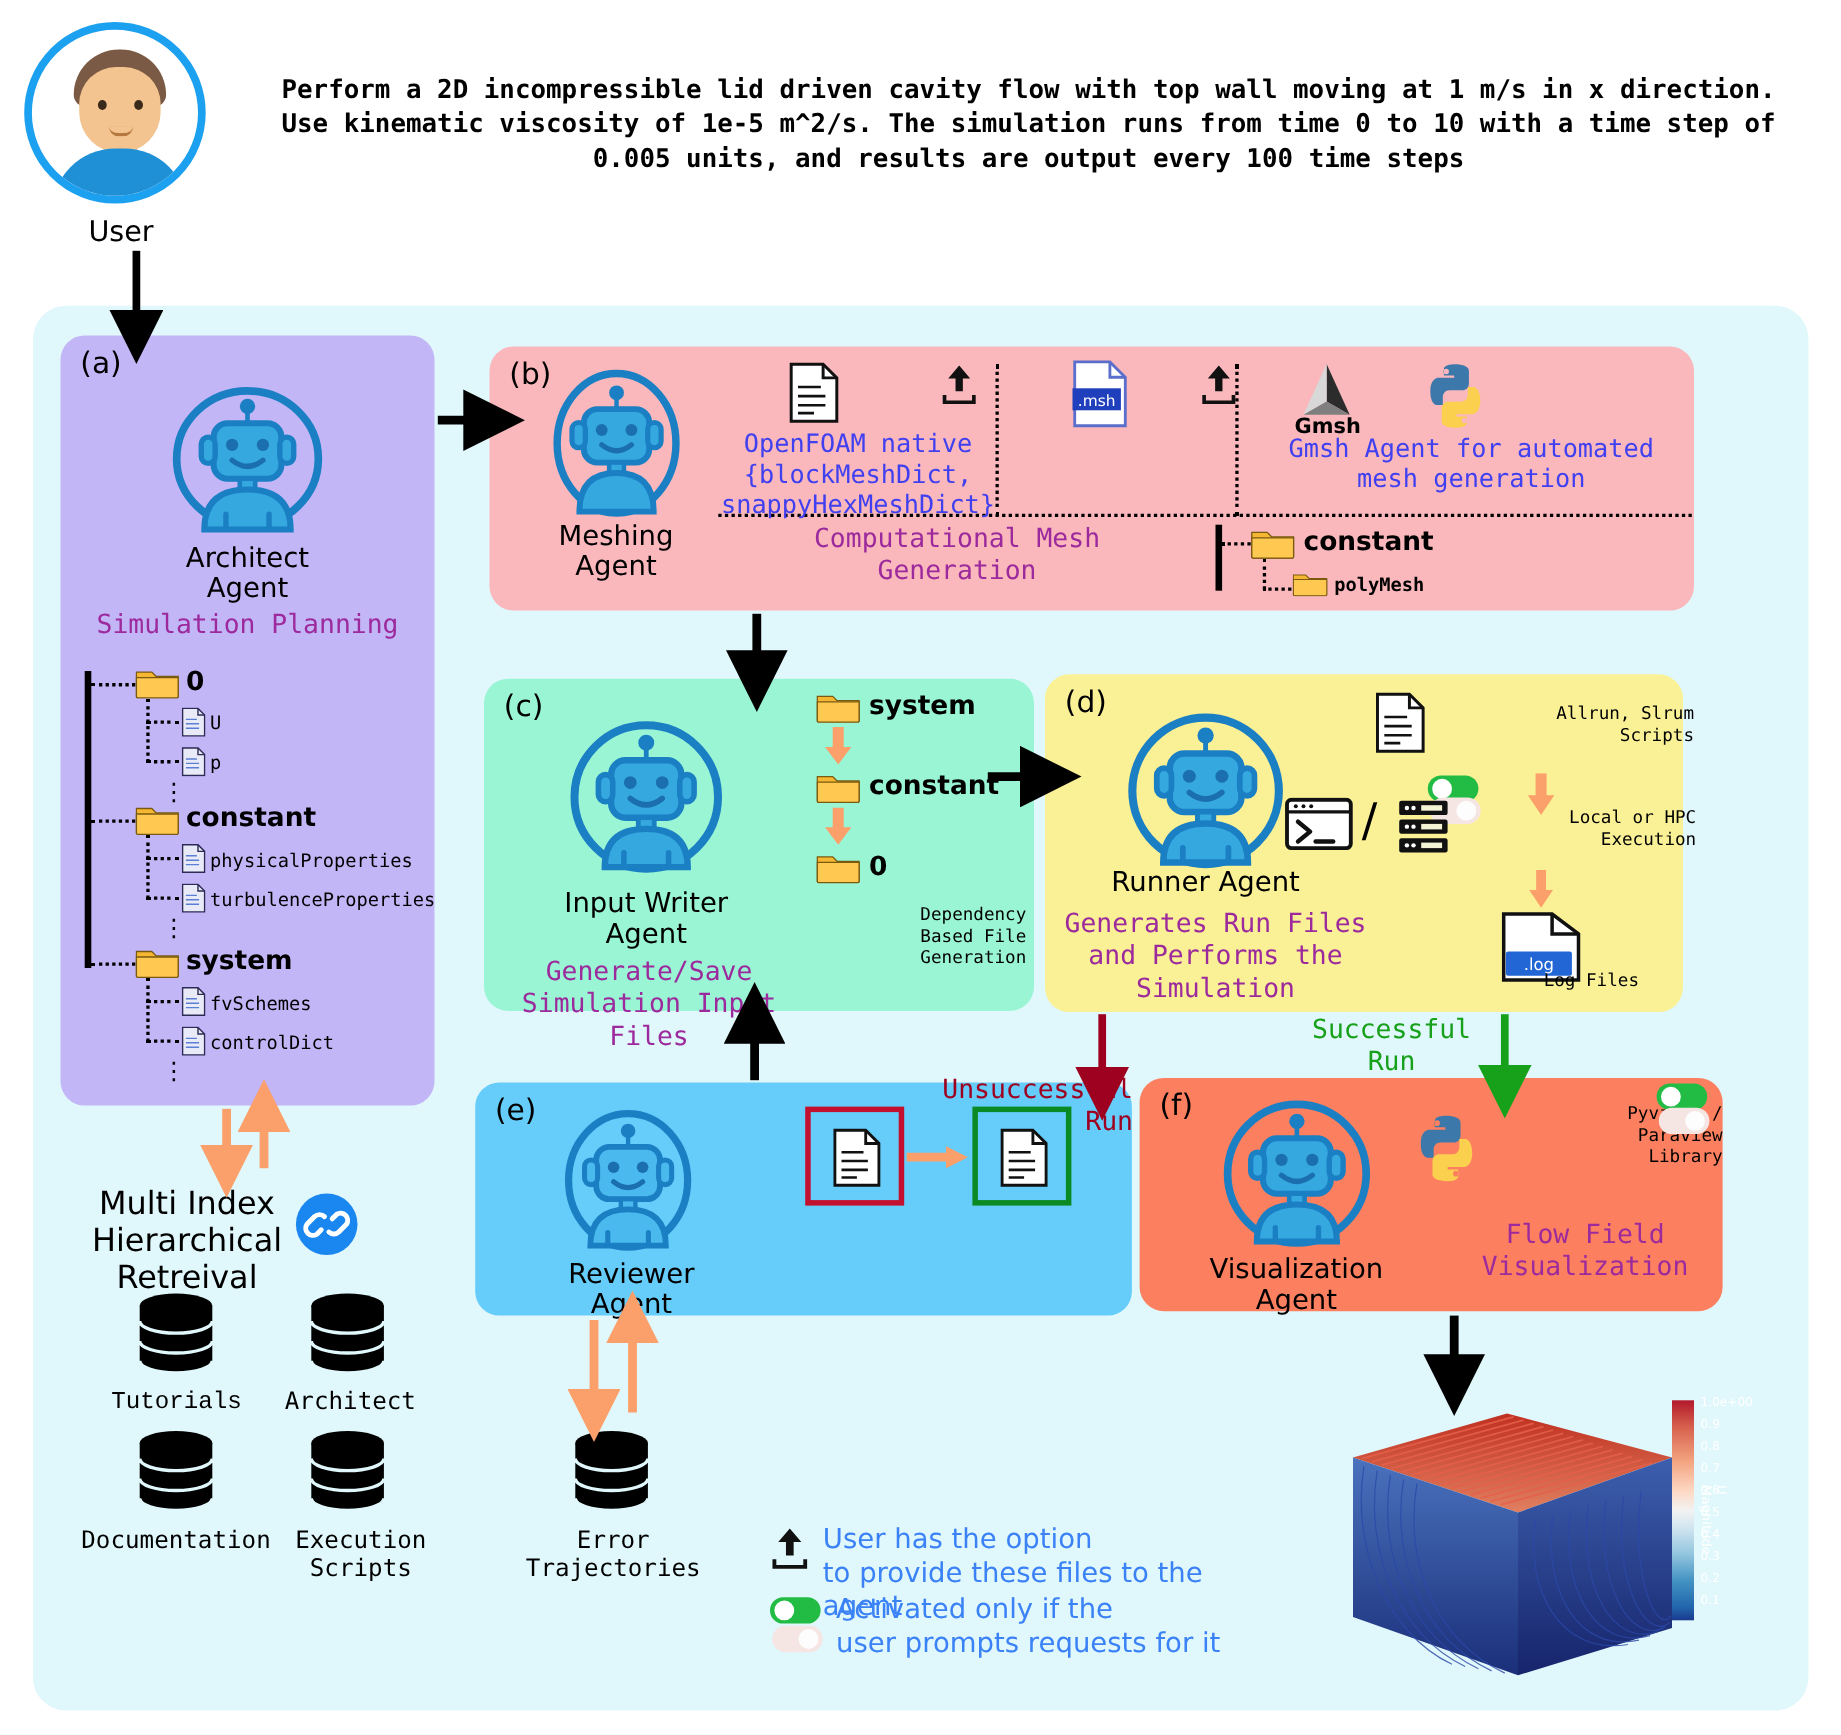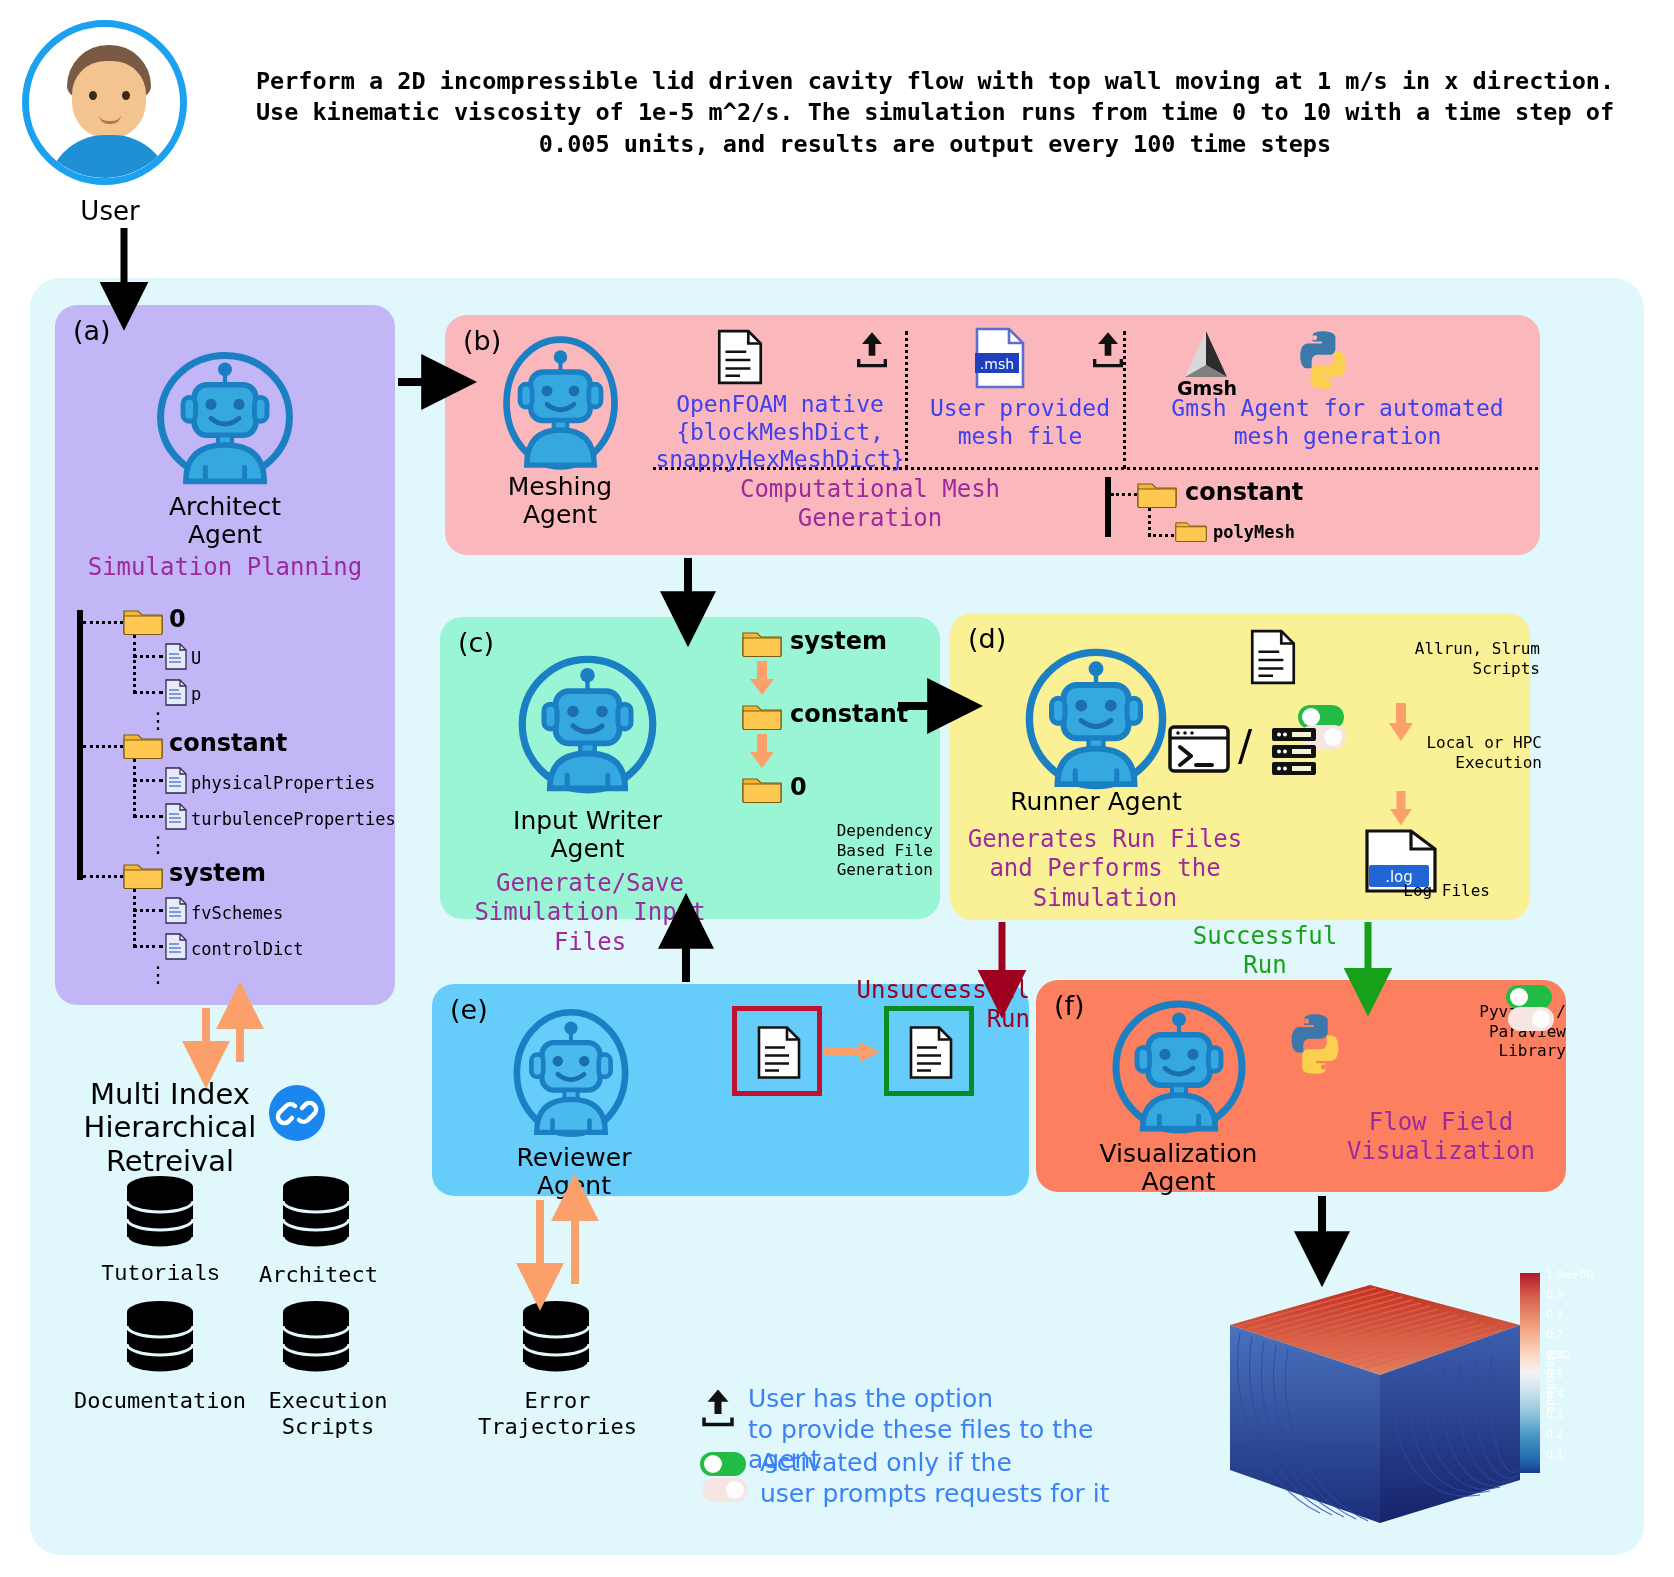--- a/index.html
+++ b/index.html
@@ -317,22 +317,20 @@
         <rect x="1" y="13" width="22" height="10" fill="#1f3fbd"></rect>
         <text x="12" y="21" font-size="7" fill="#fff" text-anchor="middle" font-family="DejaVu Sans">.msh</text>
       </svg>
   </div>
   <div class="abs" style="left:646px; top:14px;" data-name="upload-icon">
     <svg width="34" height="40" viewBox="0 0 20 24">
         <path d="M10 2 l6 7 h-4 v7 h-4 v-7 h-4 Z" fill="#111"></path>
         <path d="M2 18 v4 h16 v-4" fill="none" stroke="#111" stroke-width="2"></path>
       </svg>
   </div>
-  <div class="abs blue-mono" style="left:470px; top:80px; width:210px;" data-name="user-mesh-file-label">User provided
-mesh file</div>
 
   <div class="abs" style="left:730px; top:14px;" data-name="gmsh-icon">
     <svg width="62" height="58" viewBox="0 0 62 58">
       <path d="M31 2 L52 48 L31 36 Z" fill="#2c2c2c"></path>
       <path d="M31 2 L10 48 L31 36 Z" fill="#d8d8d8"></path>
       <path d="M10 48 L52 48 L31 36 Z" fill="#7f7f7f"></path>
     </svg>
   </div>
   <div class="abs" style="left:722px; top:62px; width:80px; font-family:'DejaVu Sans',sans-serif; font-size:19px; font-weight:700; text-align:center;" data-name="gmsh-label">Gmsh</div>
   <div class="abs" style="left:845px; top:12px;" data-name="python-icon">

